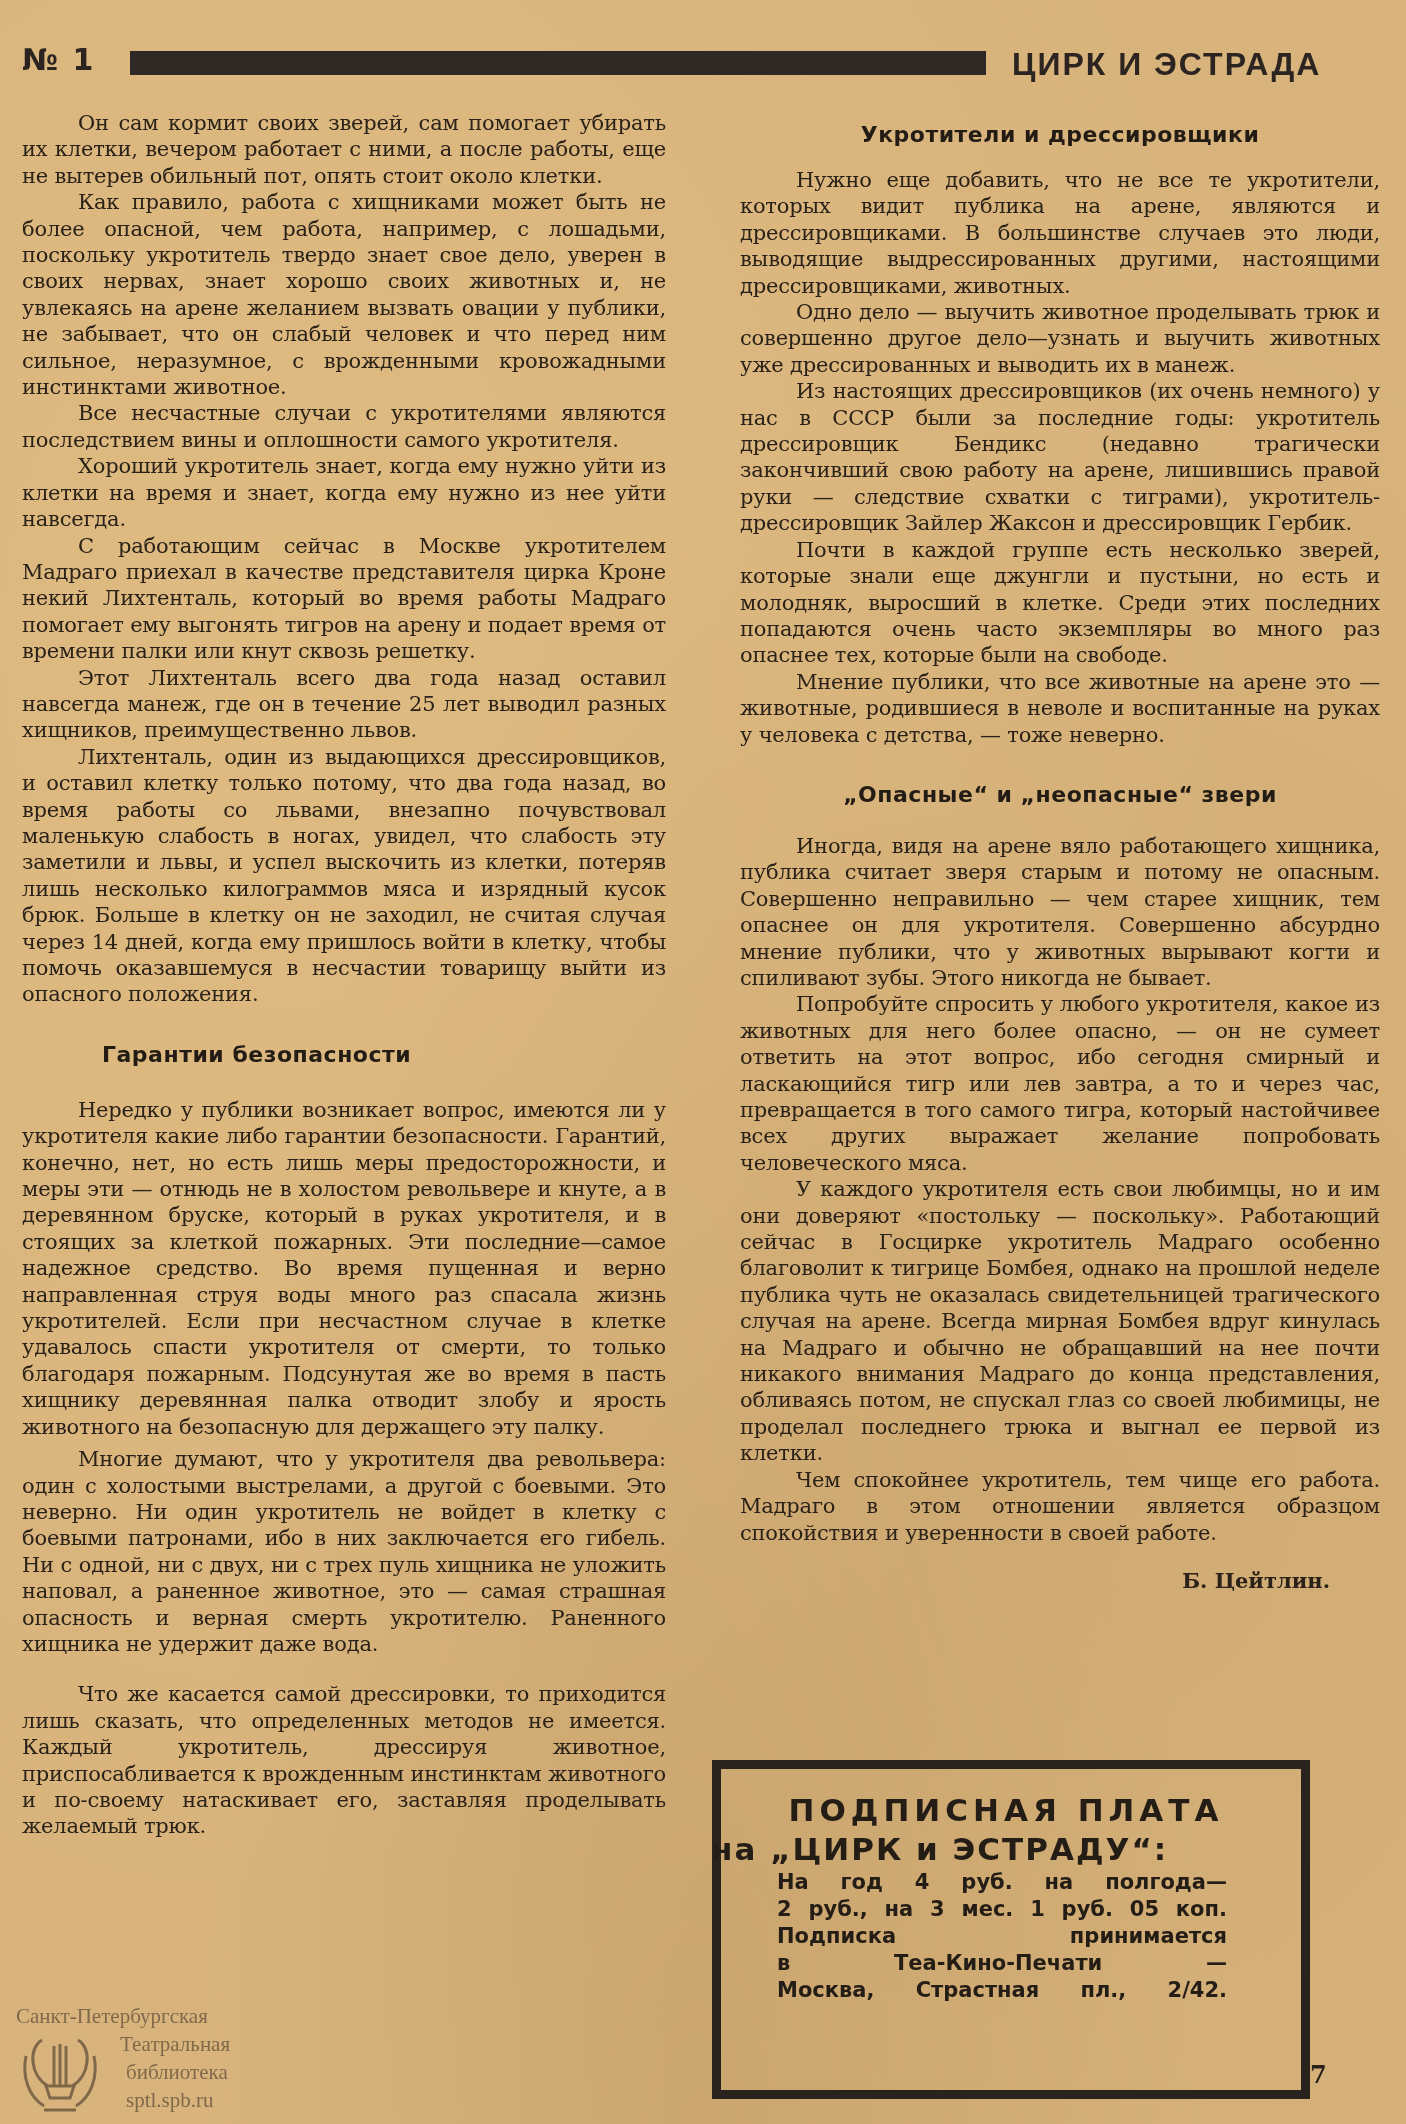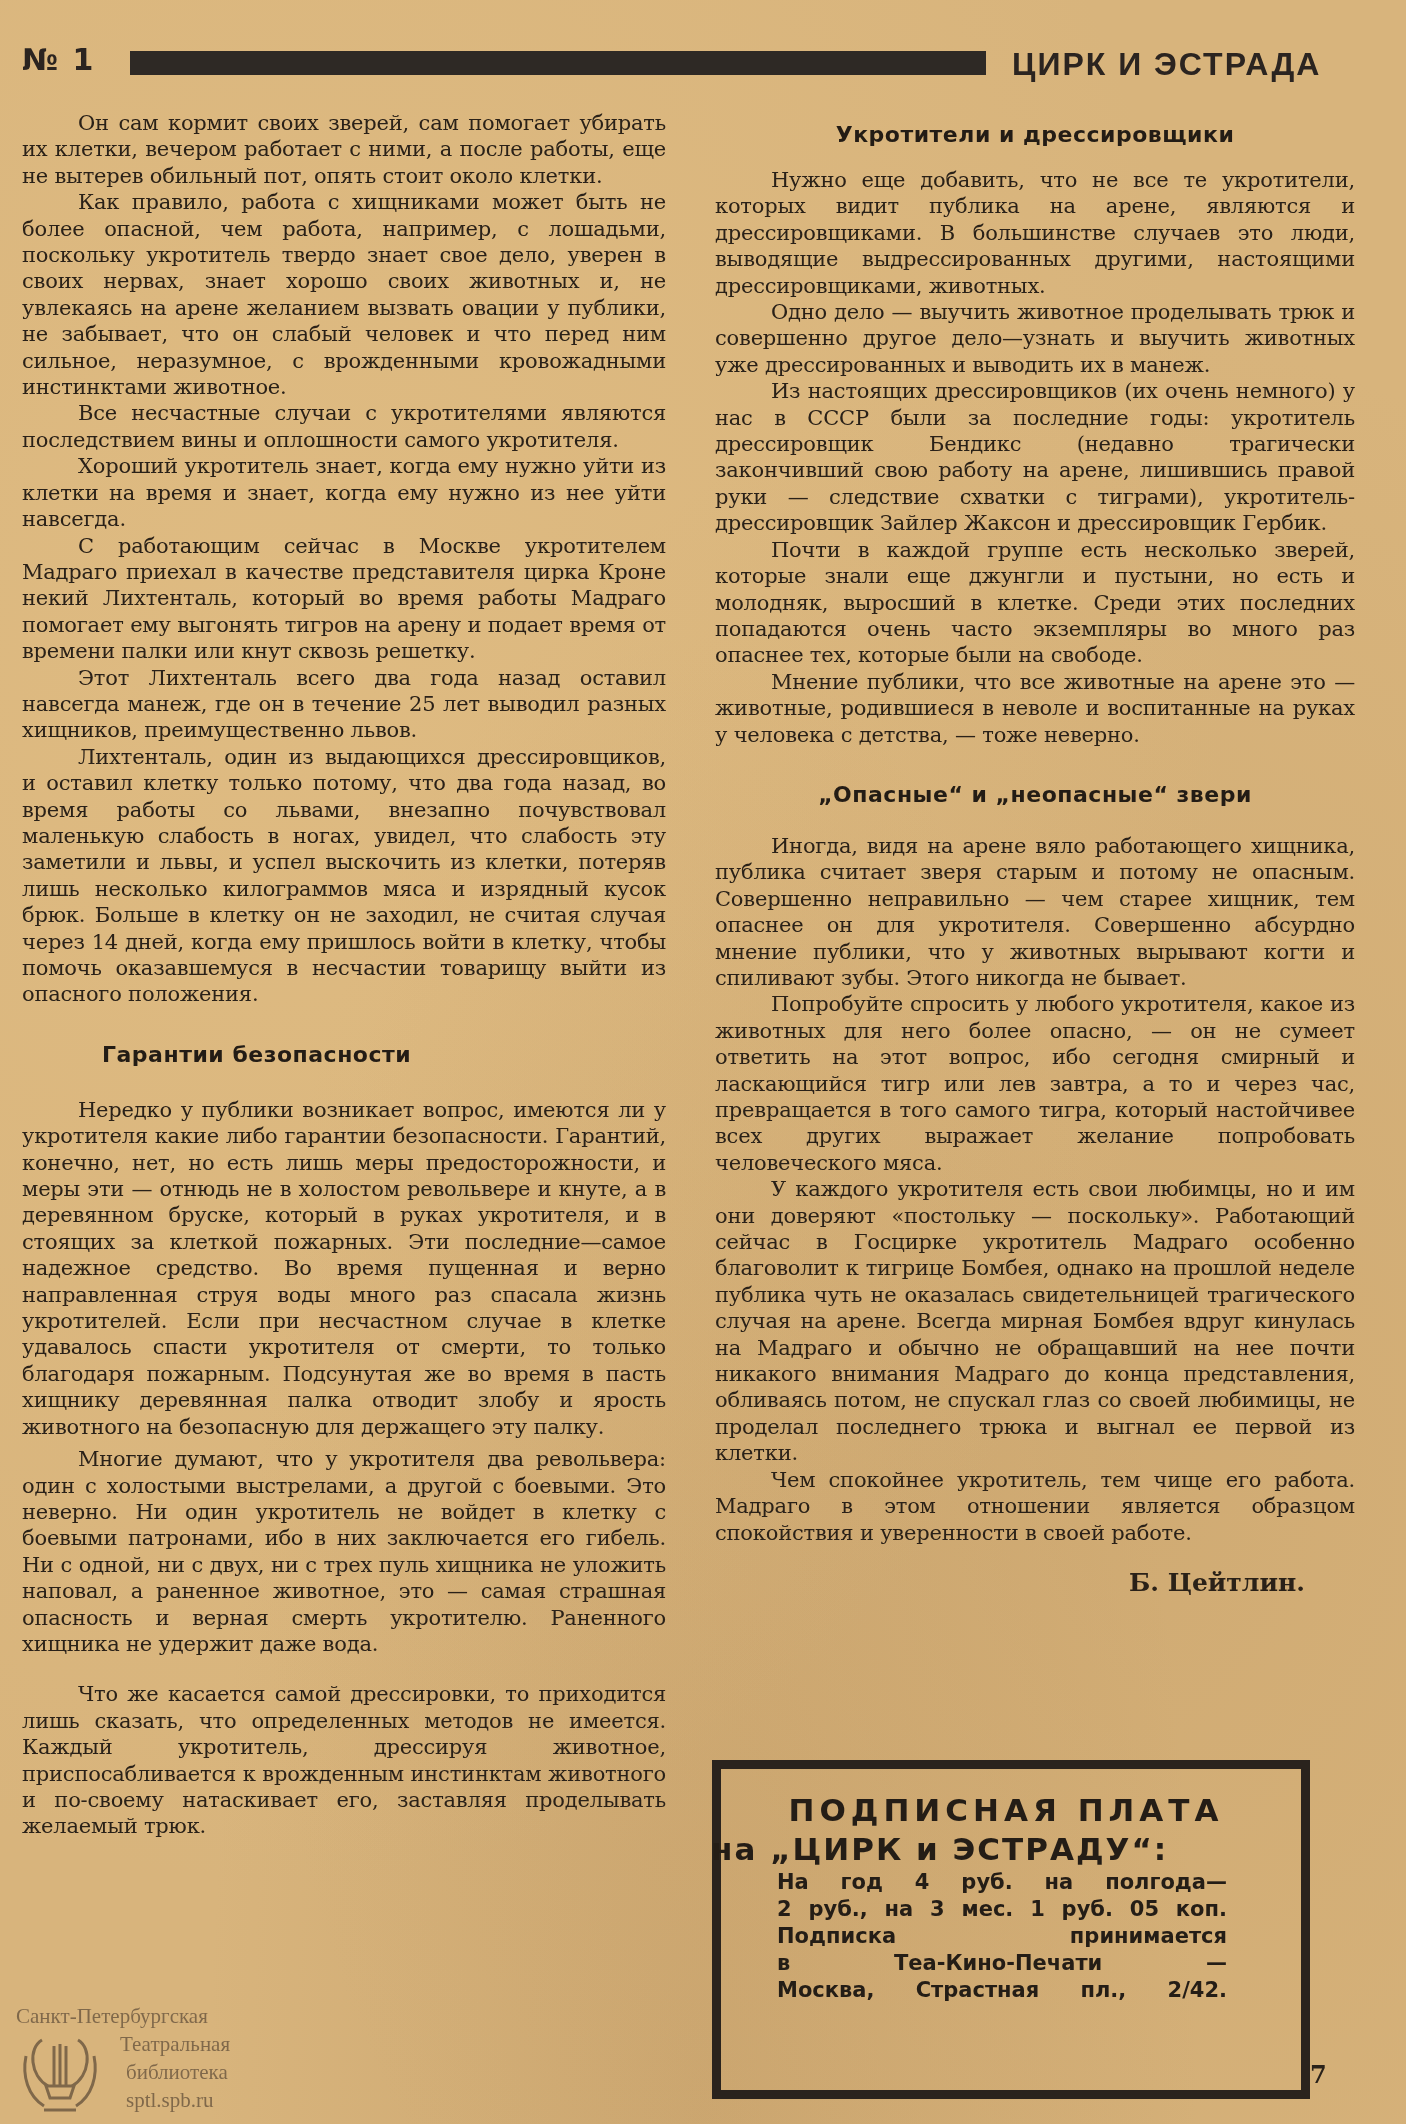--- a/index.html
+++ b/index.html
@@ -14,36 +14,36 @@
     color: #2a2118;
     position: relative;
   }
   .header { position: absolute; left: 22px; top: 40px; width: 1320px; height: 50px; }
   .issue-no { position: absolute; left: 0; top: 2px; font-family: "DejaVu Sans", sans-serif; font-weight: bold; font-size: 30px; letter-spacing: 2px; color: #2b2420; }
   .header-rule { position: absolute; left: 108px; top: 11px; width: 856px; height: 24px; background: #2e2925; }
   .masthead { position: absolute; left: 990px; top: 6px; font-family: Liberation Sans, sans-serif; font-weight: bold; font-size: 32px; letter-spacing: 2px; color: #2b2420; }
 
   .col { position: absolute; top: 110px; }
   .col-left { left: 22px; width: 644px; }
-  .col-right { left: 715px; width: 640px; }
+  .col-right { left: 740px; width: 640px; }
 
   .p {
     margin: 0; font-size: 21px; line-height: 26.4px; text-align: justify;
     text-indent: 56px; hyphens: manual; letter-spacing: -0.2px;
     font-family: "DejaVu Serif", "Liberation Serif", serif;
   }
   .heading {
     font-family: "DejaVu Sans", sans-serif; font-weight: bold; font-size: 22px;
     text-align: center; color: #231c15; letter-spacing: 0.5px;
   }
   .col-right .heading.first { margin: 12px 0 20px 0; }
   .col-left .heading { margin: 34px 0 30px 80px; text-align: left; }
   .col-right .heading.mid { margin: 34px 0 26px 0; }
 
-  .signature { text-align: right; font-weight: bold; font-size: 25px; margin: 22px 50px 0 0; font-family: "DejaVu Serif", serif; }
+  .signature { text-align: right; font-weight: bold; font-size: 21px; margin: 22px 50px 0 0; font-family: "DejaVu Serif", serif; }
 
   .ad {
     position: absolute; left: 712px; top: 1760px; width: 598px; height: 339px;
     border: 9px solid #2a231d; box-sizing: border-box;
     font-family: "DejaVu Sans", sans-serif; font-weight: bold; color: #241d16;
     padding: 22px 0 0 0;
   }
   .ad-title { text-align: center; font-size: 31px; letter-spacing: 5px; line-height: 38px; margin-left: -10px; }
   .ad-sub { text-align: left; font-size: 31px; letter-spacing: 2px; line-height: 40px; margin-left: -10px; }
   .ad-line { font-size: 21px; line-height: 27px; margin-left: 56px; width: 450px; text-align: justify; text-align-last: justify; }

